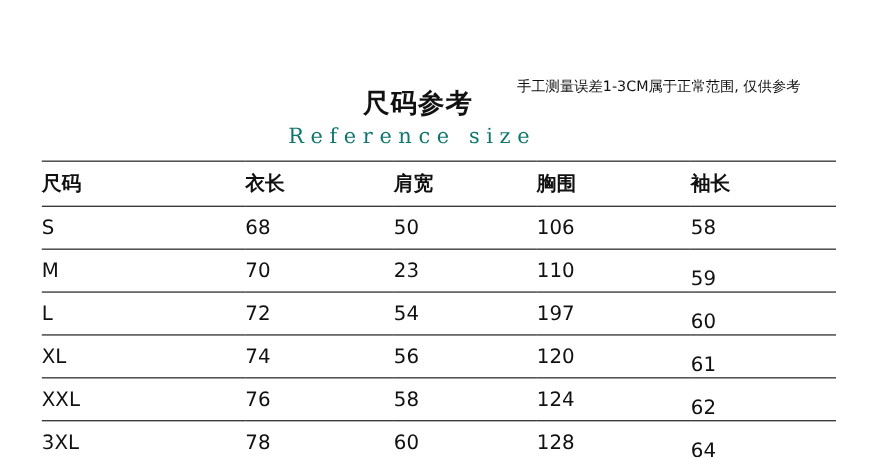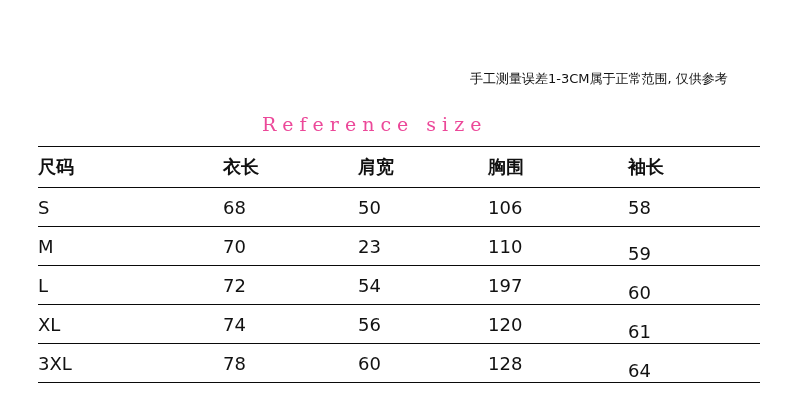--- a/index.html
+++ b/index.html
@@ -37,21 +37,21 @@
     font-size: 13px;
     color: #111111;
     font-family: "DejaVu Sans", "Liberation Sans", sans-serif;
     white-space: nowrap;
   }
   .title-en {
     position: absolute;
     left: 262px;
     top: 113px;
     font-size: 19px;
-    color: #ec4899;
+    color: #0f766e;
     letter-spacing: 6px;
     font-family: "DejaVu Serif", "Liberation Serif", serif;
     white-space: nowrap;
   }
   .table-wrap {
     position: absolute;
     left: 38px;
     top: 146px;
     width: 722px;
     height: 285px;
@@ -94,20 +94,21 @@
   
   .nudge-down { position: relative; top: 7px; }
 </style>
 </head>
 <body>
 
 <div class="page">
 
   <div class="note">手工测量误差1-3CM属于正常范围, 仅供参考</div>
 
+  <div class="title-cn">尺码参考</div>
 
   <div class="title-en">Reference size</div>
 
   <div class="table-wrap">
     <table class="size-table">
       <colgroup>
         <col class="c0">
           <col class="c1">
           <col class="c2">
           <col class="c3">
@@ -145,20 +146,27 @@
           <td class="nudge-down">60</td>
         </tr>
         <tr>
           <td>XL</td>
           <td>74</td>
           <td>56</td>
           <td>120</td>
           <td class="nudge-down">61</td>
         </tr>
         <tr>
+          <td>XXL</td>
+          <td>76</td>
+          <td>58</td>
+          <td>124</td>
+          <td class="nudge-down">62</td>
+        </tr>
+        <tr>
           <td>3XL</td>
           <td>78</td>
           <td>60</td>
           <td>128</td>
           <td class="nudge-down">64</td>
         </tr>
       </tbody>
     </table>
   </div>
 

